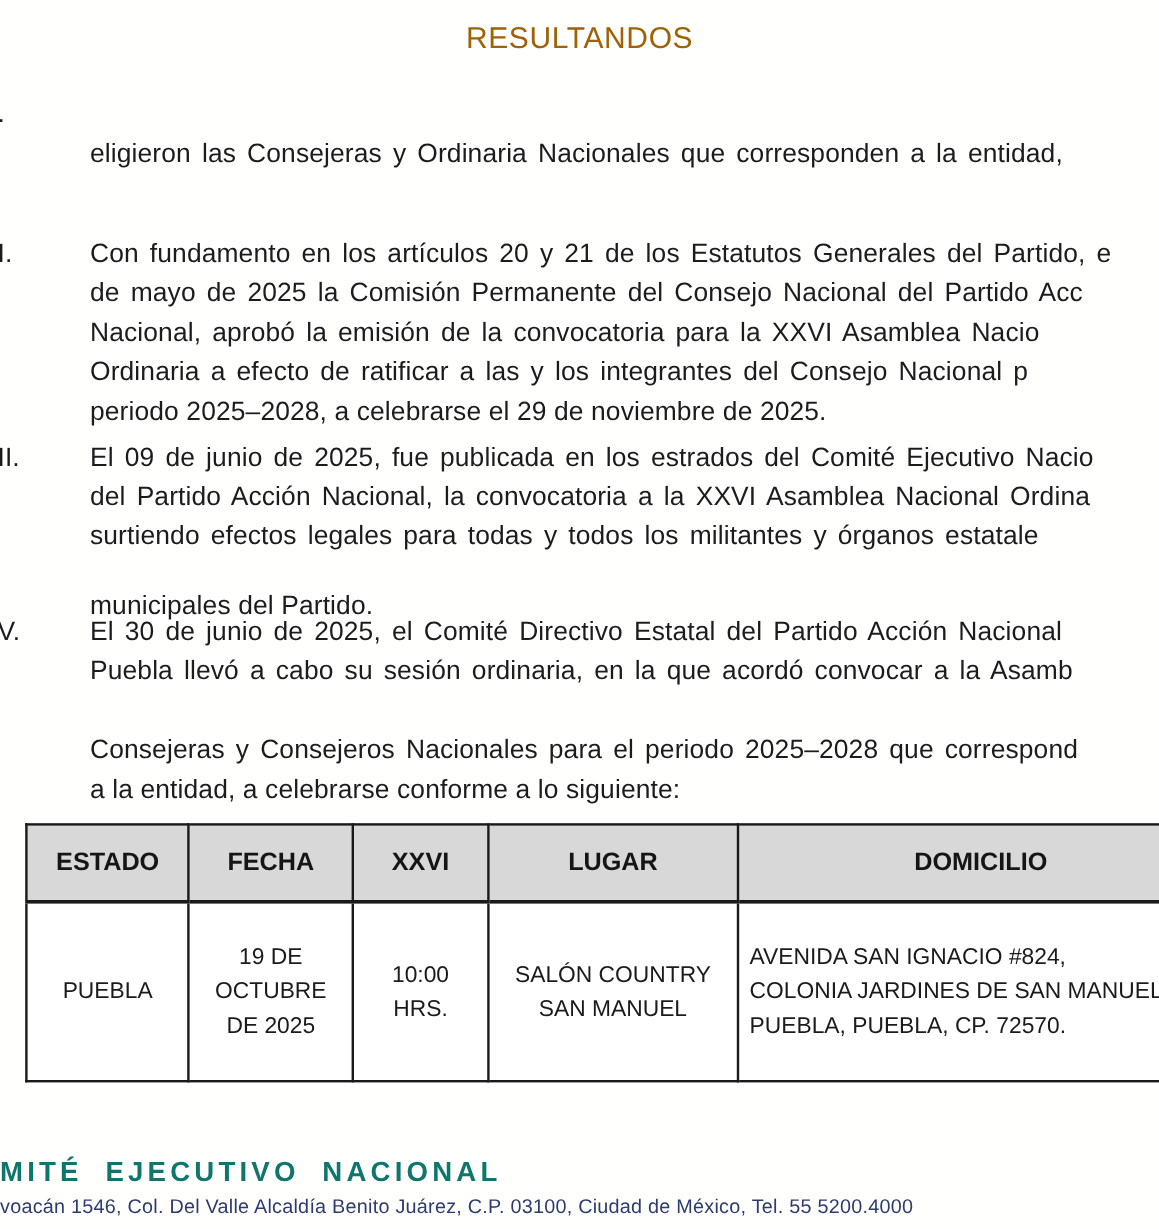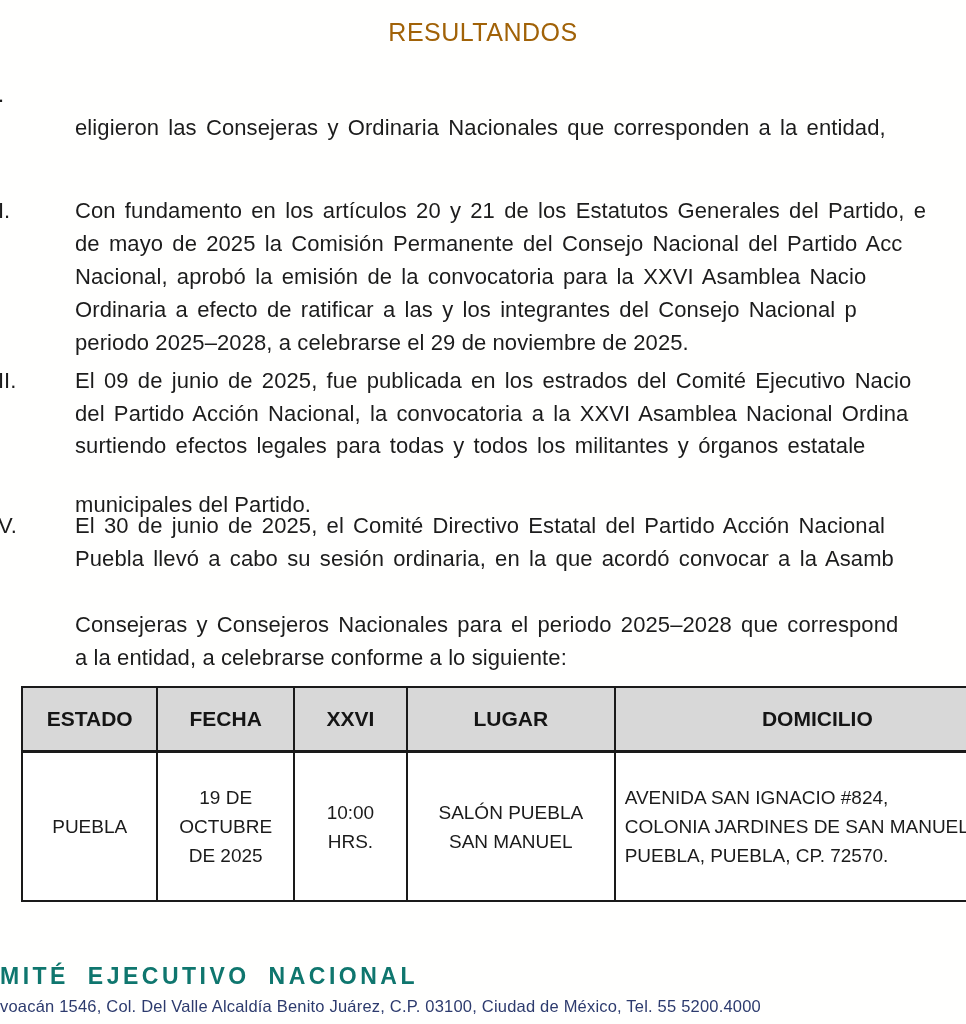--- a/index.html
+++ b/index.html
@@ -141,21 +141,21 @@
         <td>
           <div>19 DE</div>
           <div>OCTUBRE</div>
           <div>DE 2025</div>
         </td>
         <td>
           <div>10:00</div>
           <div>HRS.</div>
         </td>
         <td>
-          <div>SALÓN PUEBLA</div>
+          <div>SALÓN COUNTRY</div>
           <div>SAN MANUEL</div>
         </td>
         <td class="addr">
           <div>AVENIDA SAN IGNACIO #824,</div>
           <div>COLONIA JARDINES DE SAN MANUEL,</div>
           <div>PUEBLA, PUEBLA, CP. 72570.</div>
         </td>
       </tr>
     </tbody>
   </table>

